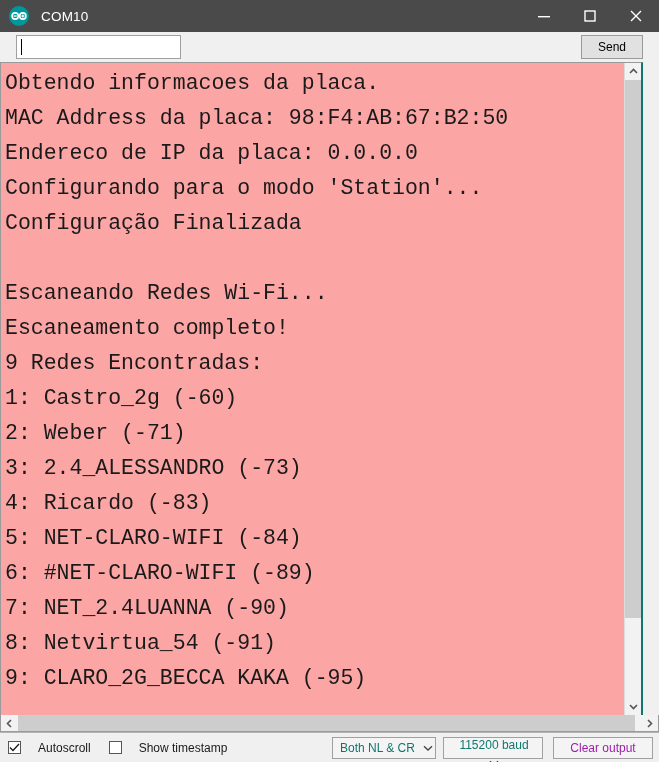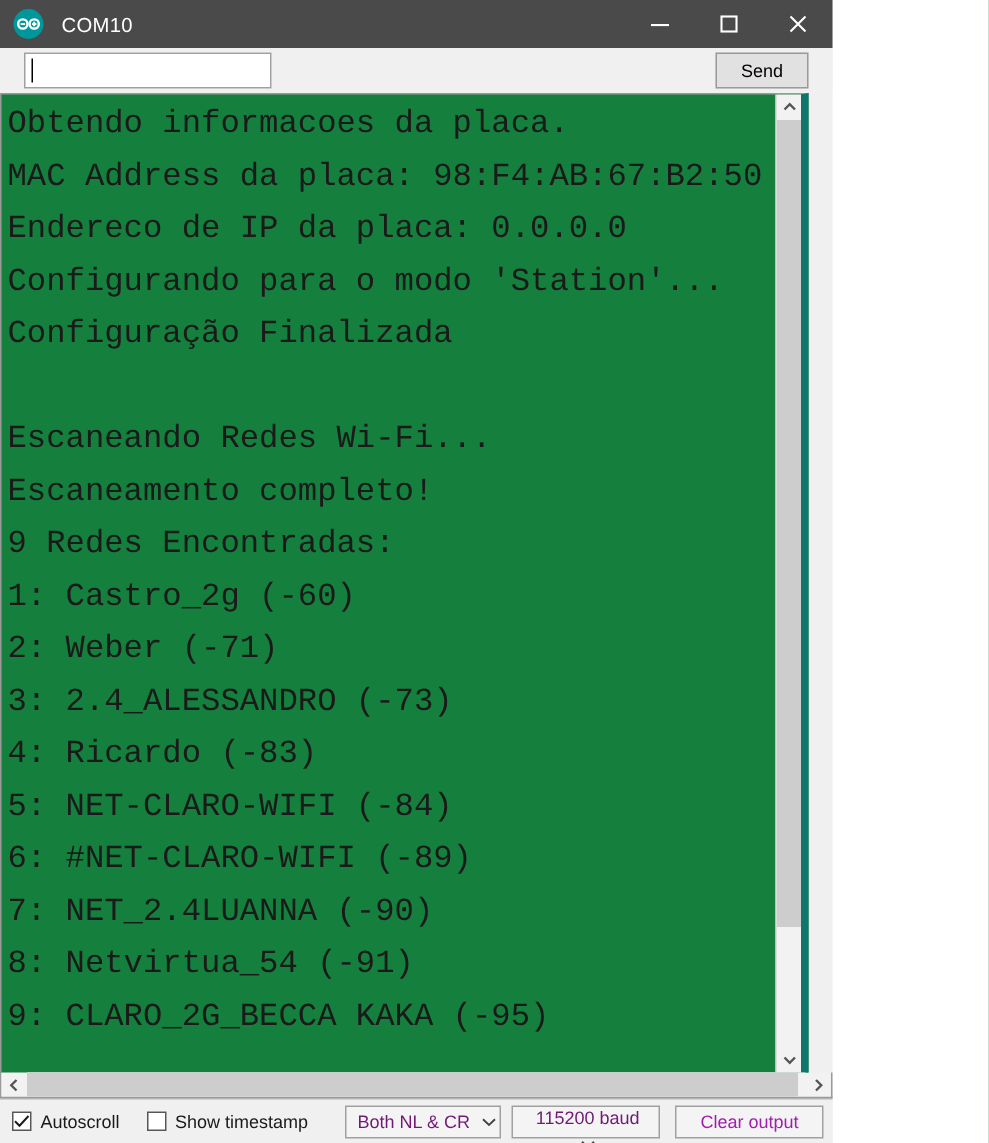--- a/index.html
+++ b/index.html
@@ -4,21 +4,21 @@
 <style>
   * { box-sizing: border-box; }
   html, body {
     margin: 0; padding: 0;
     width: 659px; height: 762px;
     overflow: hidden;
     background: #ffffff;
     font-family: "Liberation Sans", sans-serif;
   }
   #app {
-    width: 555px; height: 762px;
+    width: 659px; height: 762px;
     position: relative;
     display: flex;
     flex-direction: column;
     background: #f0f0f0;
   }
 
   
   .titlebar {
     height: 32px;
     background: #4a4a4a;
@@ -93,24 +93,24 @@
     color: #000;
     display: flex; align-items: center; justify-content: center;
     font-family: "Liberation Sans", sans-serif;
     cursor: default;
   }
 
   
   .console-wrap {
     flex: 1 1 auto;
     position: relative;
-    background: #15803d;
+    background: #fca5a5;
     border-top: 1px solid #9a9a9a;
     border-left: 1px solid #9a9a9a;
-    border-right: 5px solid #0f766e;
+    border-right: 2px solid #0f766e;
     display: flex;
     overflow: hidden;
     margin: 0 16px 0 0;
   }
   .console-text {
     flex: 1 1 auto;
     padding: 3px 0 0 4px;
     font-family: "Liberation Mono", "DejaVu Sans Mono", monospace;
     font-size: 21.5px;
     line-height: 35px;
@@ -185,21 +185,21 @@
     background: #f0f0f0;
     border-top: 1px solid #b4b4b4;
     display: flex;
     align-items: center;
     padding: 0 6px 0 8px;
     gap: 0;
   }
   .chk-group {
     display: flex;
     align-items: center;
-    gap: 6px;
+    gap: 17px;
     margin-right: 18px;
   }
   .chkbox {
     width: 13px; height: 13px;
     border: 1px solid #565656;
     background: #ffffff;
     display: flex; align-items: center; justify-content: center;
     flex: 0 0 13px;
   }
   .chkbox svg { display: block; }
@@ -209,21 +209,21 @@
     white-space: nowrap;
   }
   .sb-spacer { flex: 1 1 auto; }
   .select-box {
     height: 22px;
     background: #f4f4f4;
     border: 1px solid #a0a0a0;
     display: flex;
     align-items: center;
     font-size: 12px;
-    color: #701a75;
+    color: #0f766e;
     padding: 0 5px 0 7px;
     margin-left: 7px;
     gap: 8px;
     white-space: nowrap;
     cursor: default;
   }
   .select-box .sel-val { flex: 1 1 auto; }
   .select-box .chev { flex: 0 0 auto; display: flex; align-items: center; }
   .select-nlcr { width: 104px; }
   .select-baud { width: 100px; flex-direction: column; }

